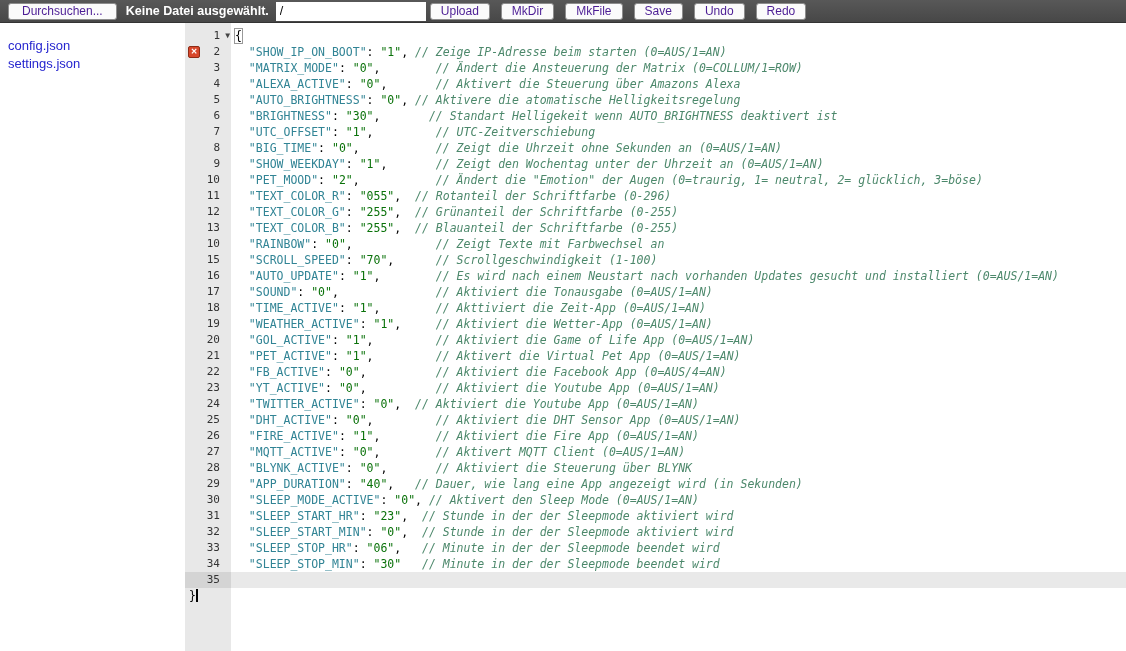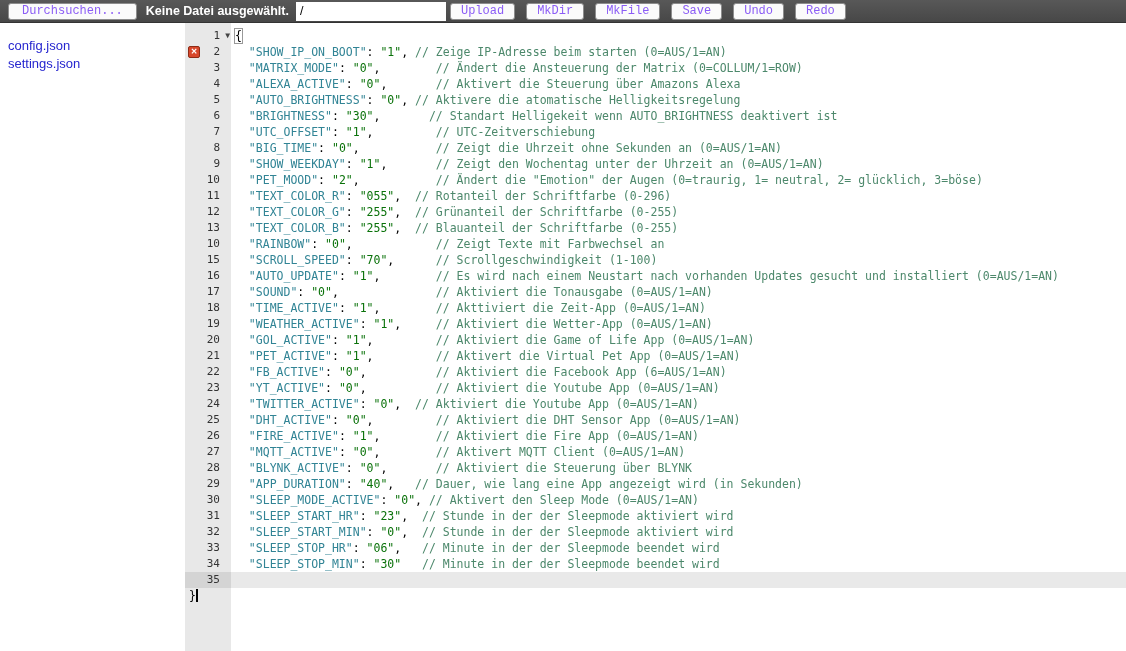--- a/index.html
+++ b/index.html
@@ -9,21 +9,21 @@
   html,body{margin:0;padding:0;}
   body{width:1126px;height:651px;overflow:hidden;background:#fff;
        font-family:"Liberation Sans",sans-serif;position:relative;}
 
   
   .toolbar{position:absolute;top:0;left:0;right:0;height:23px;
            background:linear-gradient(#585858,#474747);
            border-bottom:1px solid #333;
            display:flex;align-items:center;padding-left:8px;}
   .btn{height:17px;border:1px solid #8d8d8d;border-radius:3px;background:#fbfbfb;
-       font-family:Liberation Mono, monospace;font-size:12px;color:#8b5cf6;
+       font-family:Liberation Sans, sans-serif;font-size:12px;color:#4c1d95;
        padding:0 10px;line-height:14px;cursor:pointer;white-space:nowrap;}
   .browse-btn{margin-right:9px;padding:0 13px;}
   .file-status{color:#fff;font-size:12.5px;font-weight:600;margin-right:7px;white-space:nowrap;}
   .path-input{width:150px;height:19px;border:none;border-radius:0;
               font-family:"Liberation Sans",sans-serif;font-size:12.5px;
               padding:0 0 0 4px;outline:none;}
   .tb-btn{margin-left:11px;}
   .tb-btn:first-of-type{margin-left:4px;}
 
   
@@ -43,21 +43,21 @@
                color:#333;font-size:11px;line-height:16px;position:relative;}
   .code-cell{padding-left:4px;white-space:pre;line-height:16px;color:#000;flex:1;}
   .fold-arrow{position:absolute;right:1px;top:0;font-size:8px;color:#444;
               line-height:16px;cursor:pointer;}
   .error-icon{position:absolute;left:3px;top:2px;width:12px;height:12px;
               background:#d8472b;border:1px solid #8e2c17;border-radius:2px;
               color:#fff;font-size:8px;font-weight:700;line-height:10px;
               text-align:center;font-family:"Liberation Sans",sans-serif;}
   .key{color:var(--key-color);}
   .str{color:var(--str-color);}
-  .comment{color:var(--comment-color);}
+  .comment{color:var(--comment-color);font-style:italic;}
   .bracket-match{box-shadow:0 0 0 1px #999;}
   .cursor{display:inline-block;width:2px;height:13px;background:#000;
           vertical-align:-2px;}
 </style>
 </head>
 <body>
 
 <div class="toolbar">
   <button class="btn browse-btn">Durchsuchen...</button>
   <span class="file-status">Keine Datei ausgewählt.</span>
@@ -159,21 +159,21 @@
         <div class="line">
           <div class="gutter-cell">20</div>
           <div class="code-cell">  <span class="key">"GOL_ACTIVE"</span>: <span class="str">"1"</span>,         <span class="comment">// Aktiviert die Game of Life App (0=AUS/1=AN)</span></div>
         </div>
         <div class="line">
           <div class="gutter-cell">21</div>
           <div class="code-cell">  <span class="key">"PET_ACTIVE"</span>: <span class="str">"1"</span>,         <span class="comment">// Aktivert die Virtual Pet App (0=AUS/1=AN)</span></div>
         </div>
         <div class="line">
           <div class="gutter-cell">22</div>
-          <div class="code-cell">  <span class="key">"FB_ACTIVE"</span>: <span class="str">"0"</span>,          <span class="comment">// Aktiviert die Facebook App (6=AUS/1=AN)</span></div>
+          <div class="code-cell">  <span class="key">"FB_ACTIVE"</span>: <span class="str">"0"</span>,          <span class="comment">// Aktiviert die Facebook App (0=AUS/4=AN)</span></div>
         </div>
         <div class="line">
           <div class="gutter-cell">23</div>
           <div class="code-cell">  <span class="key">"YT_ACTIVE"</span>: <span class="str">"0"</span>,          <span class="comment">// Aktiviert die Youtube App (0=AUS/1=AN)</span></div>
         </div>
         <div class="line">
           <div class="gutter-cell">24</div>
           <div class="code-cell">  <span class="key">"TWITTER_ACTIVE"</span>: <span class="str">"0"</span>,  <span class="comment">// Aktiviert die Youtube App (0=AUS/1=AN)</span></div>
         </div>
         <div class="line">

